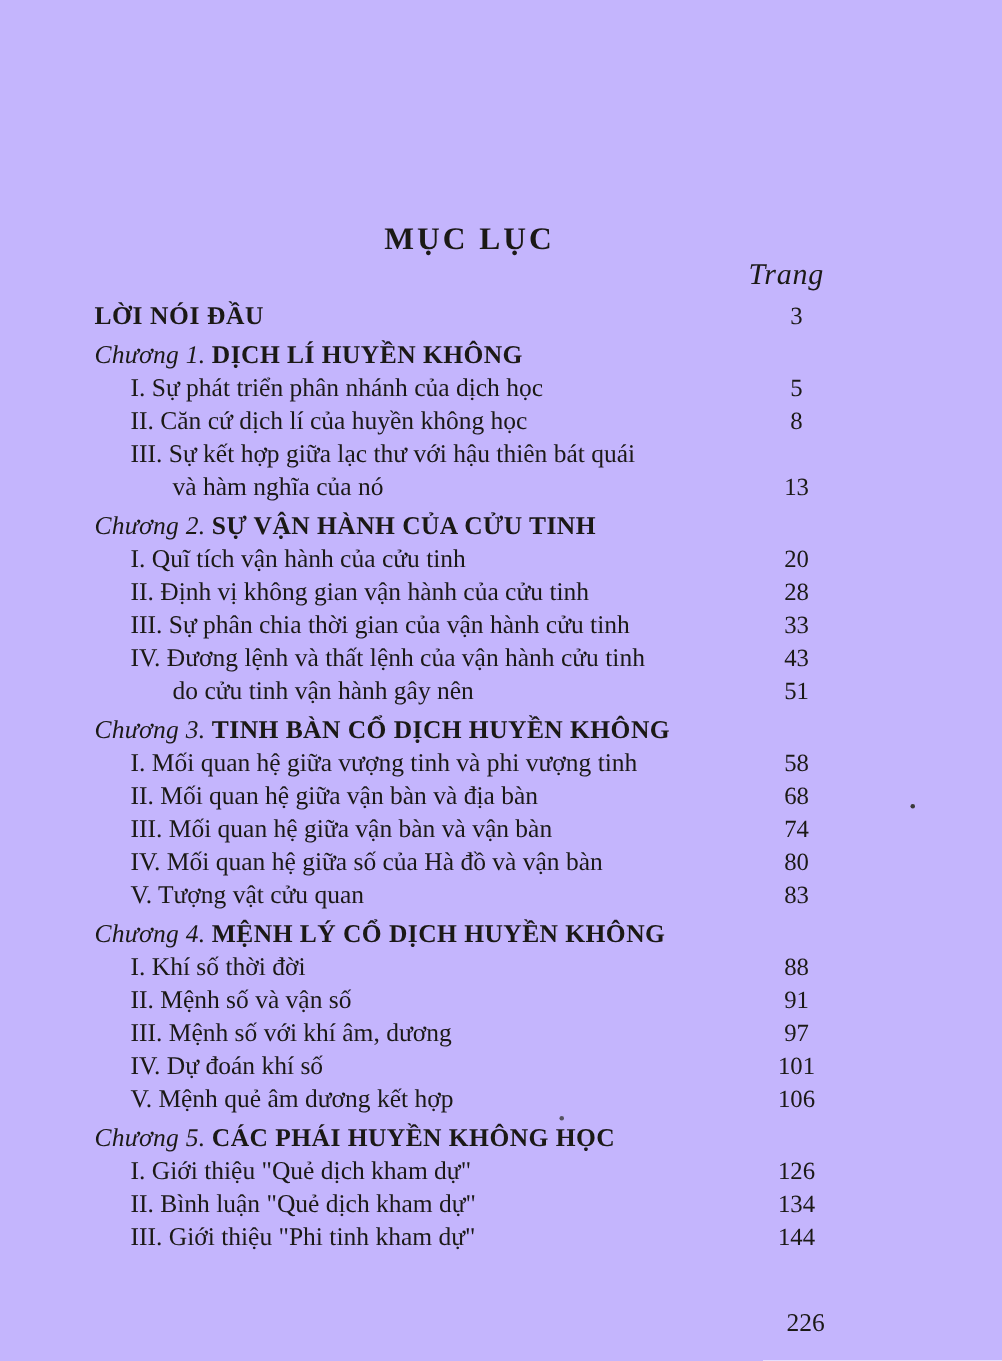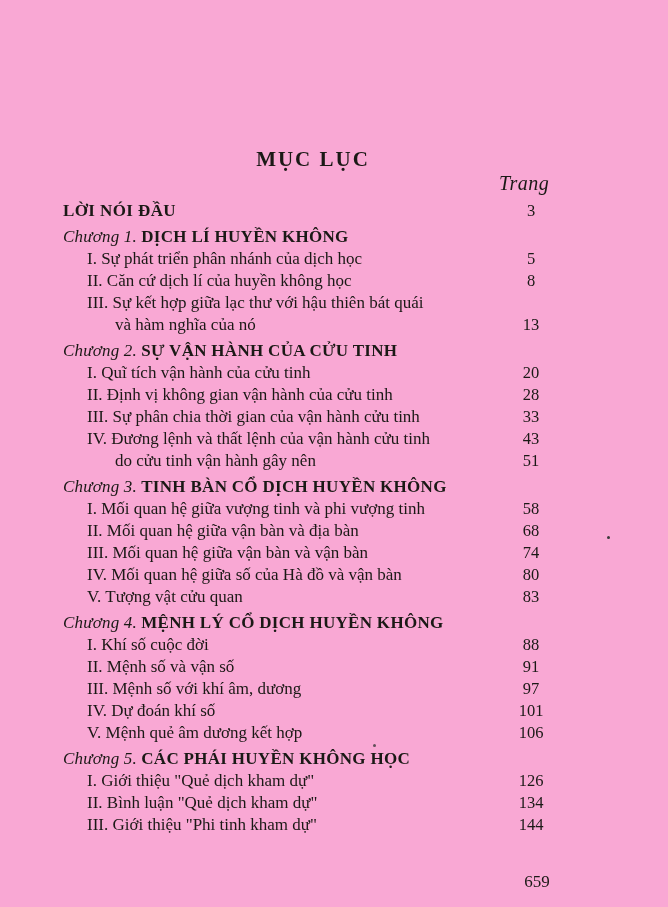--- a/index.html
+++ b/index.html
@@ -4,21 +4,21 @@
 <style>
   html, body {
     margin: 0;
     padding: 0;
     background: #ffffff;
   }
   .page {
     position: relative;
     width: 668px;
     height: 907px;
-    background: #f9a8d4;
+    background: #c4b5fd;
     font-family: "Liberation Serif", "DejaVu Serif", serif;
     color: #1b1916;
     overflow: hidden;
   }
   .content {
     position: absolute;
     left: 63px;
     top: 146px;
     width: 500px;
   }
@@ -174,21 +174,21 @@
     <div class="row item">
       <span class="txt">V. Tượng vật cửu quan</span>
       <span class="pg">83</span>
     </div>
 
     <div class="row chapter">
       <span class="txt"><span class="ch-label">Chương 4.</span> <span class="ch-title">MỆNH LÝ CỔ DỊCH HUYỀN KHÔNG</span></span>
       <span class="pg"></span>
     </div>
     <div class="row item">
-      <span class="txt">I. Khí số cuộc đời</span>
+      <span class="txt">I. Khí số thời đời</span>
       <span class="pg">88</span>
     </div>
     <div class="row item">
       <span class="txt">II. Mệnh số và vận số</span>
       <span class="pg">91</span>
     </div>
     <div class="row item">
       <span class="txt">III. Mệnh số với khí âm, dương</span>
       <span class="pg">97</span>
     </div>
@@ -213,17 +213,17 @@
       <span class="txt">II. Bình luận "Quẻ dịch kham dự"</span>
       <span class="pg">134</span>
     </div>
     <div class="row item">
       <span class="txt">III. Giới thiệu "Phi tinh kham dự"</span>
       <span class="pg">144</span>
     </div>
 
   </div>
 
-  <div class="folio">659</div>
+  <div class="folio">226</div>
 
   <span class="artifact artifact-1"></span>
   <span class="artifact artifact-2"></span>
 </div>
 
 </body></html>

